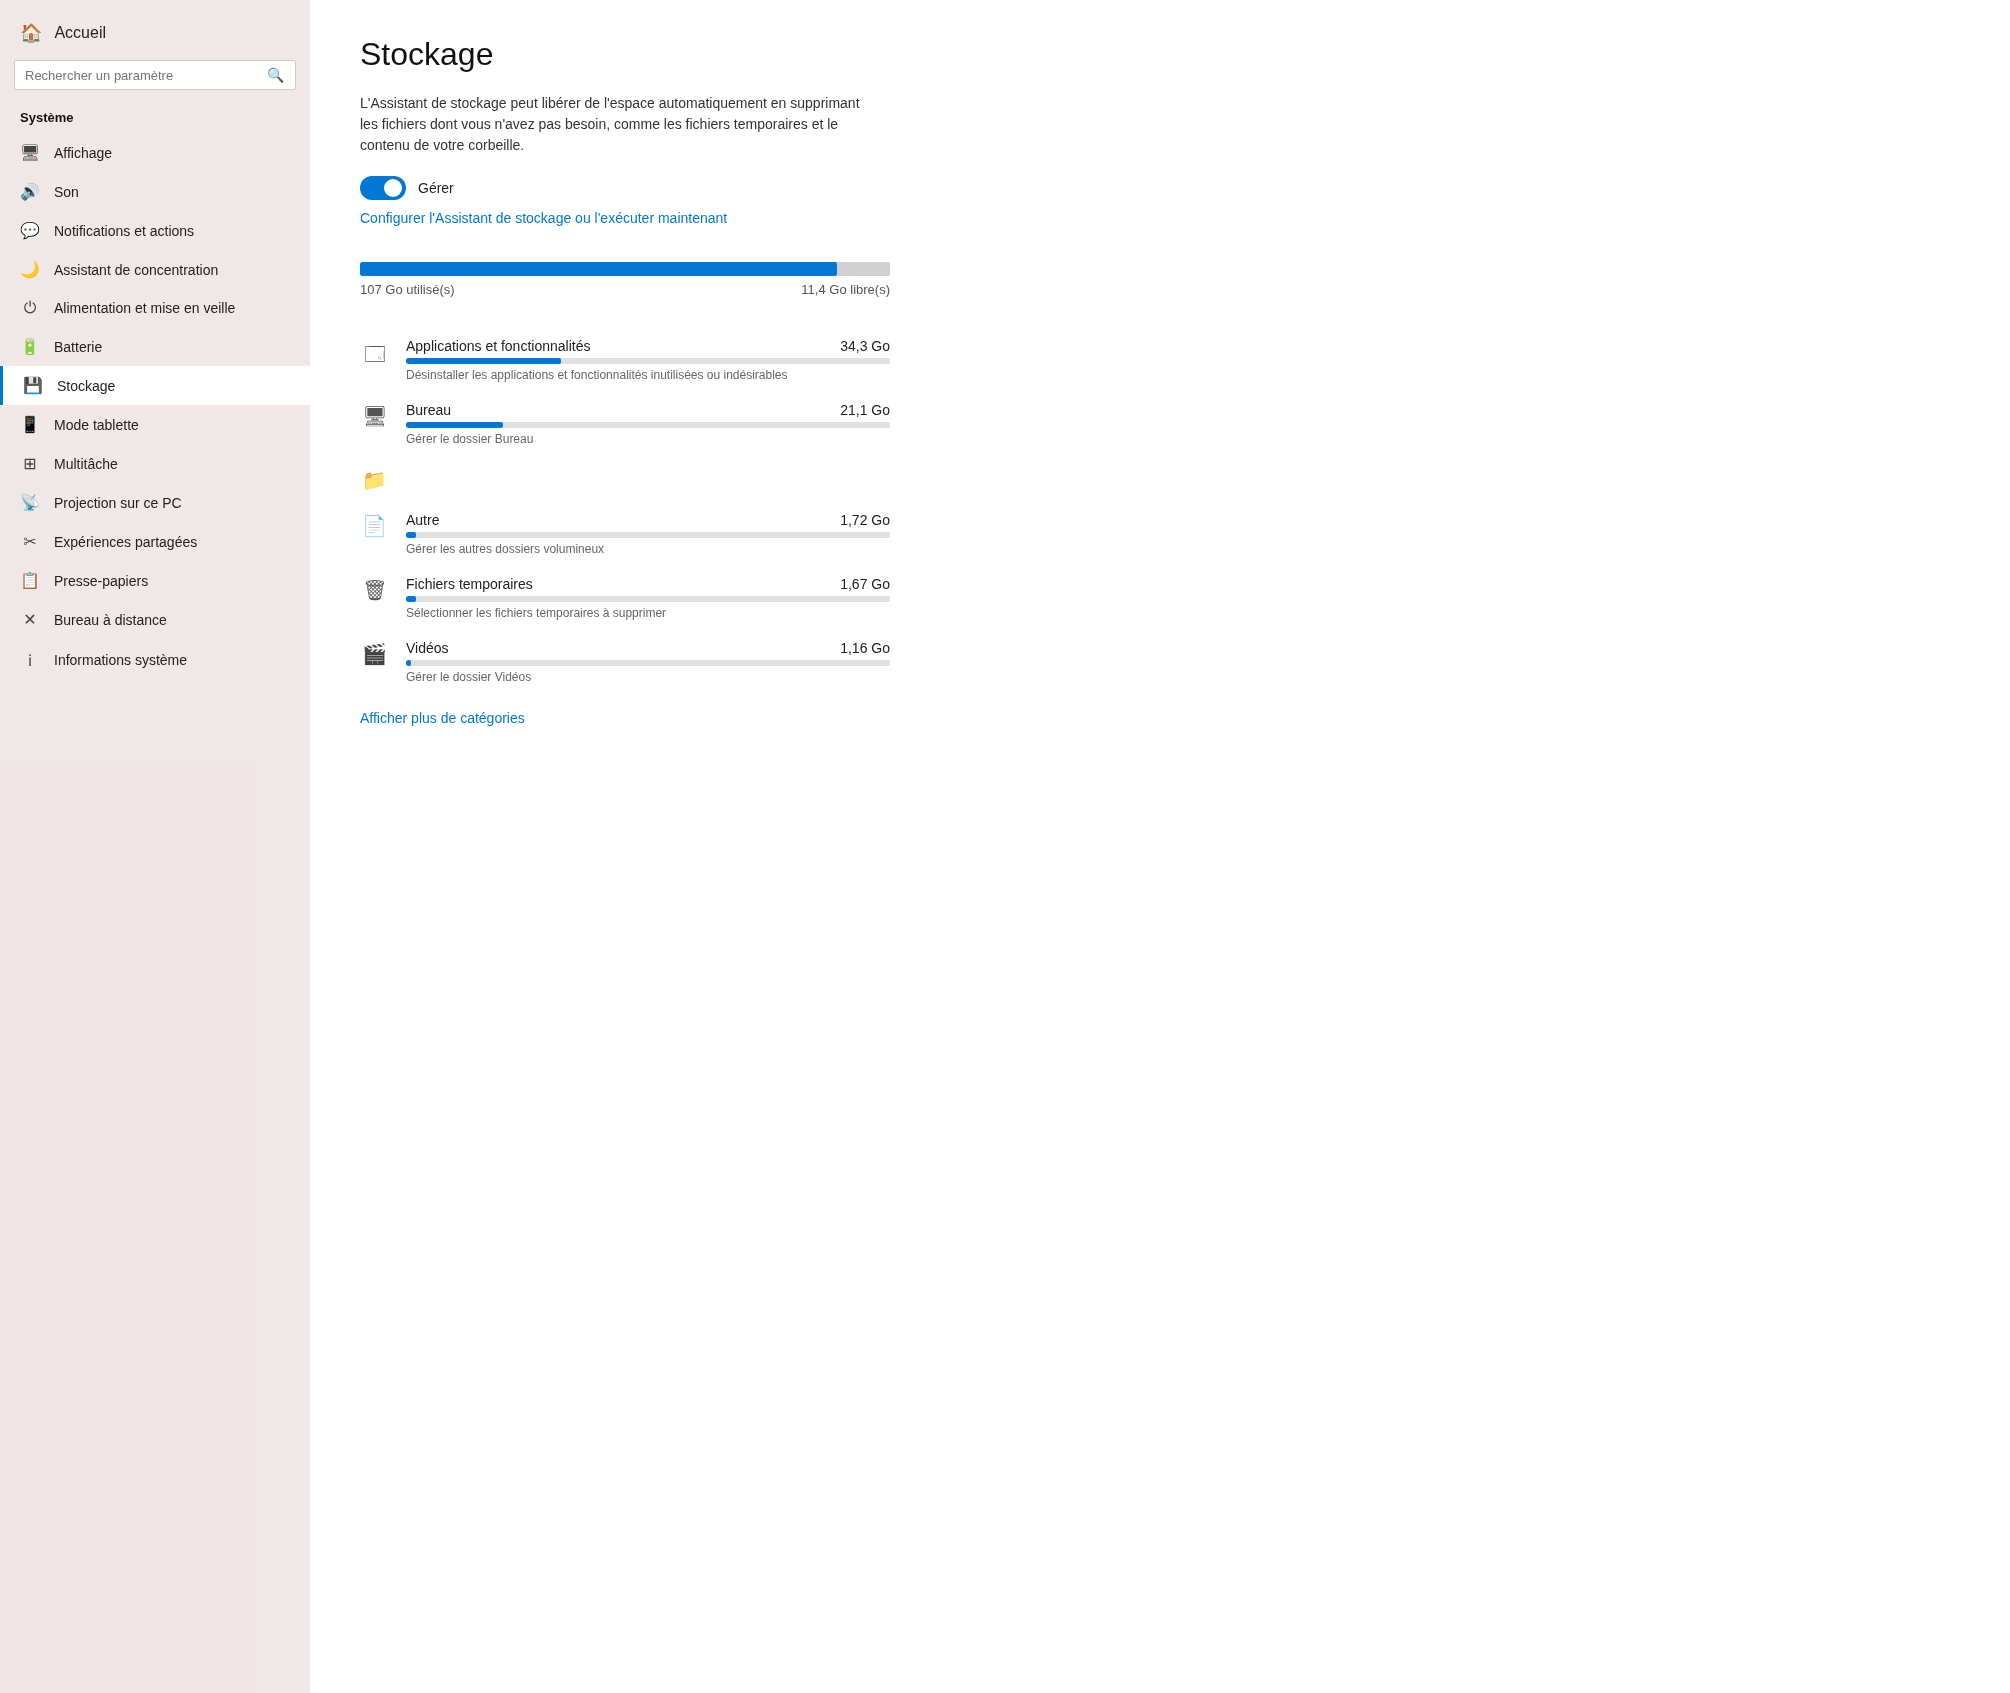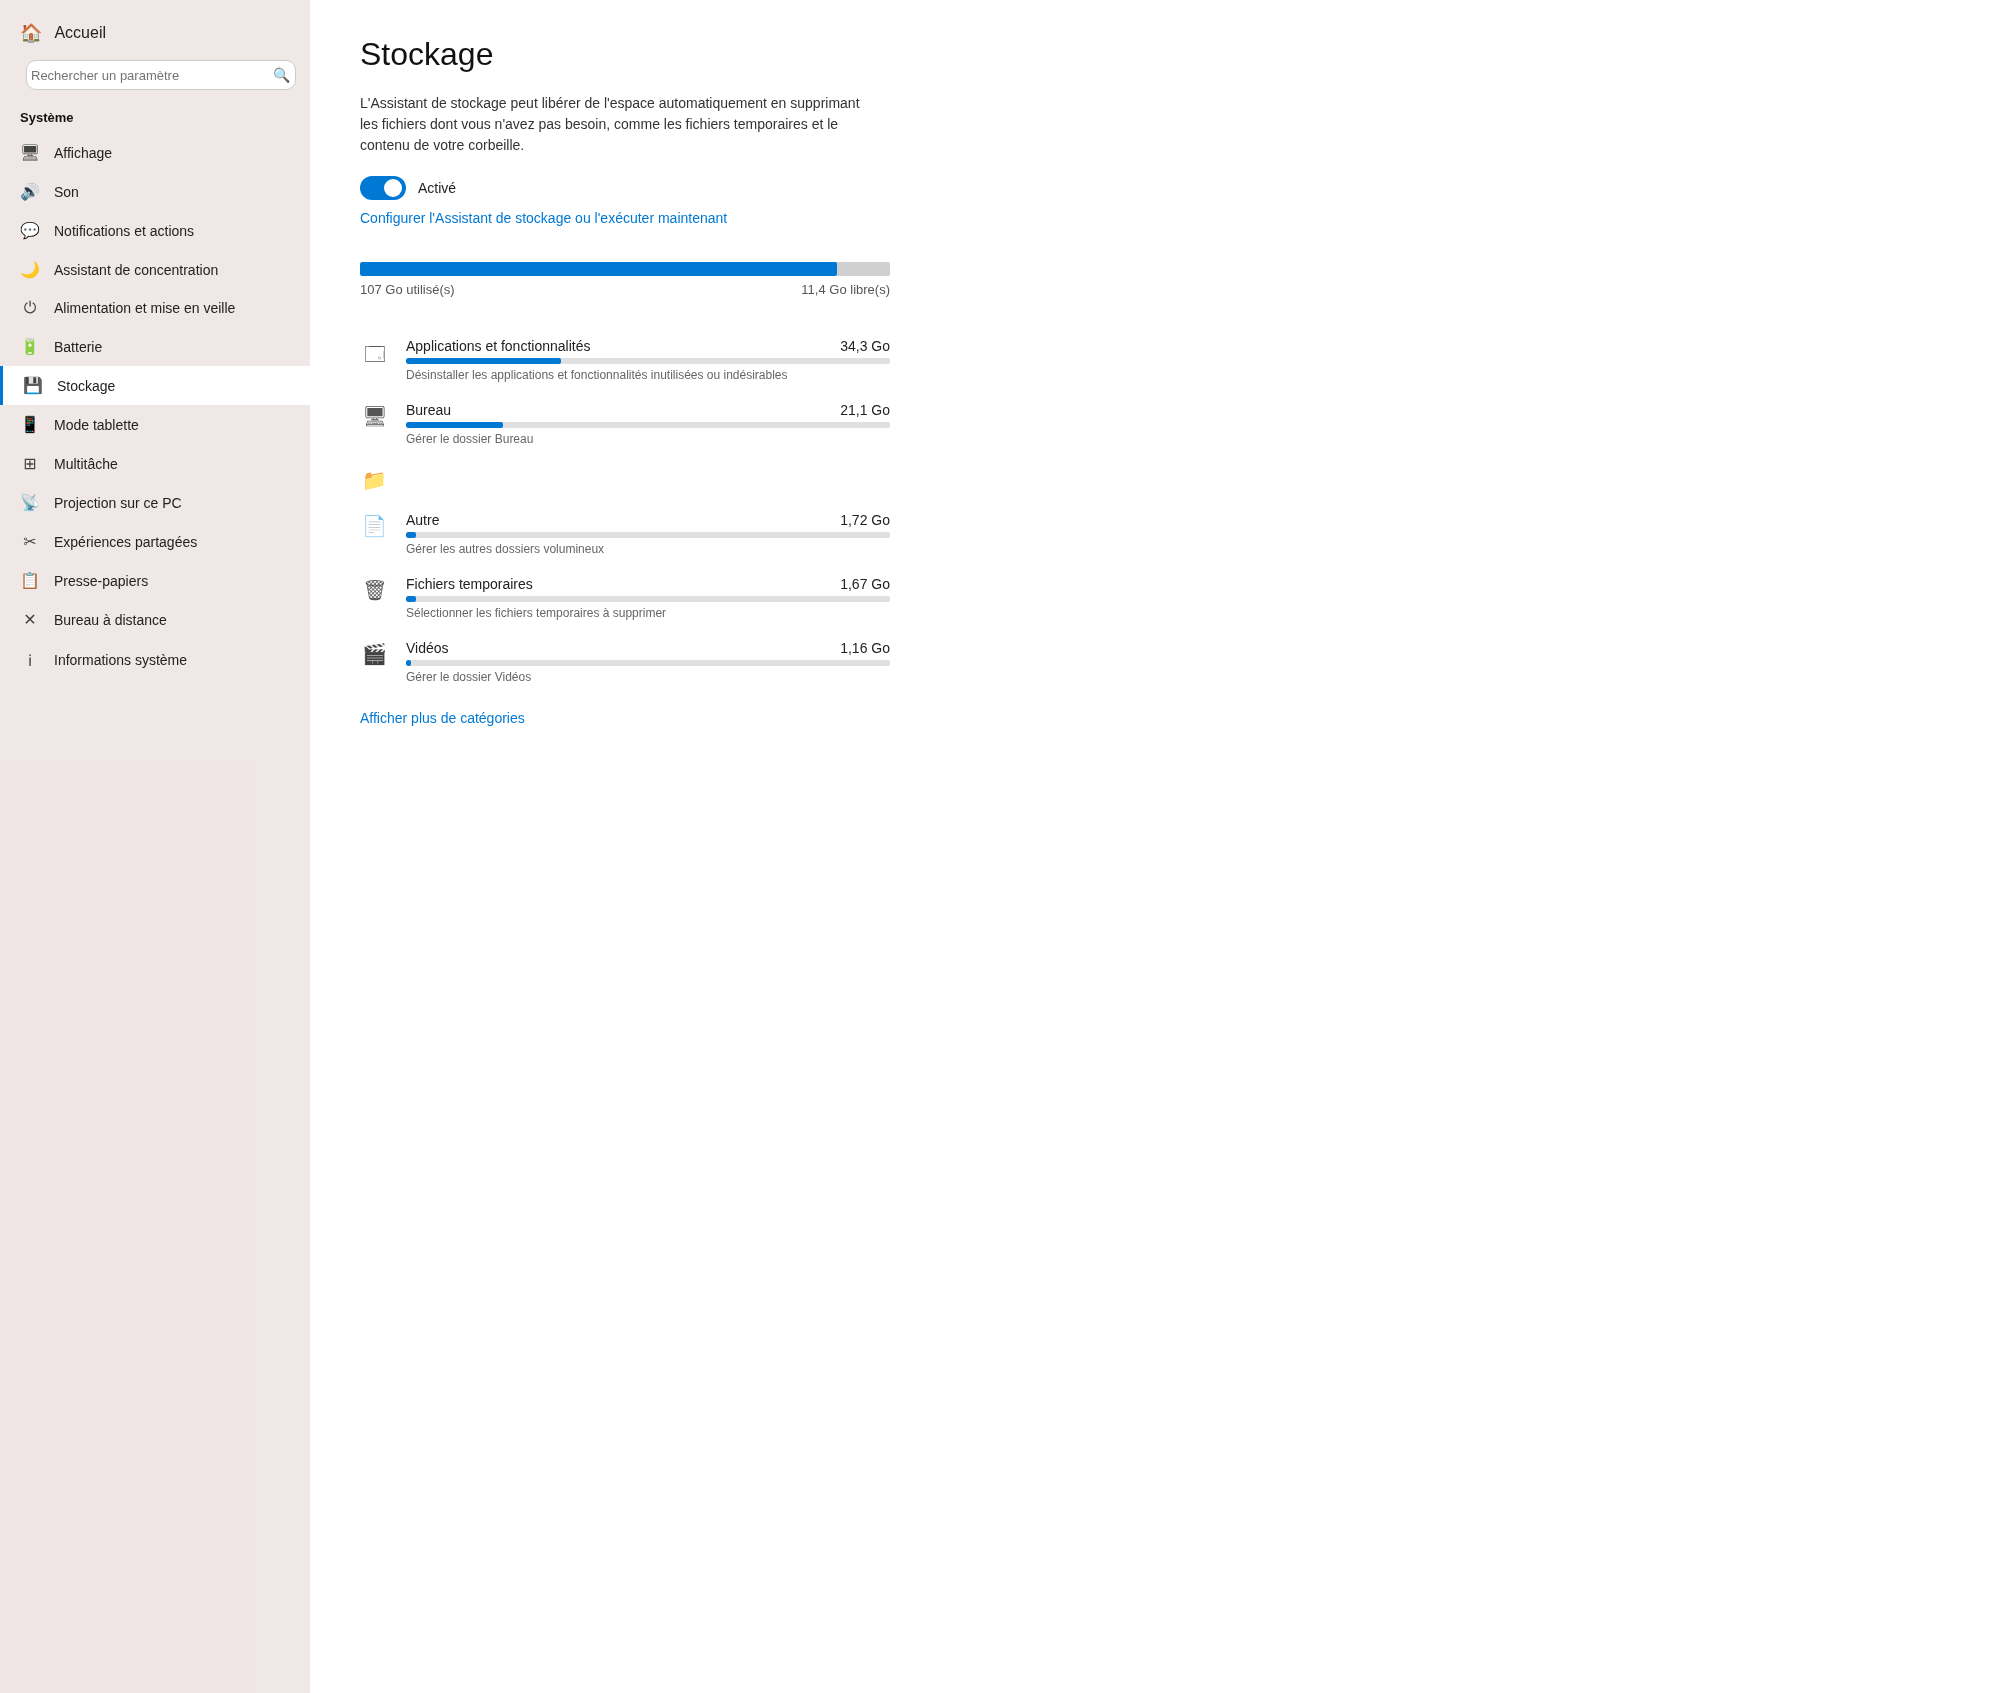--- a/index.html
+++ b/index.html
@@ -28,27 +28,27 @@
       align-items: center;
       gap: 12px;
       padding: 22px 20px 16px 20px;
       font-size: 16px;
       cursor: pointer;
     }
 
     .sidebar-home .icon { font-size: 18px; }
 
     .sidebar-search {
-      margin: 0 14px 16px 26px;
+      margin: 0 14px 16px 14px;
       display: flex;
       align-items: center;
       background: white;
       border: 1px solid #ccc;
-      border-radius: 10px;
-      padding: 6px 4px;
+      border-radius: 2px;
+      padding: 6px 10px;
       gap: 8px;
     }
 
     .sidebar-search input {
       border: none;
       outline: none;
       flex: 1;
       font-size: 13px;
       color: #666;
       background: transparent;
@@ -336,21 +336,21 @@
     </div>
 </div>
 
 <div class="main">
   <h1 class="page-title">Stockage</h1>
 
   <p class="description">L'Assistant de stockage peut libérer de l'espace automatiquement en supprimant les fichiers dont vous n'avez pas besoin, comme les fichiers temporaires et le contenu de votre corbeille.</p>
 
   <div class="toggle-row">
     <div class="toggle"></div>
-    <span class="toggle-label">Activé</span>
+    <span class="toggle-label">Gérer</span>
   </div>
 
   <a class="configure-link">Configurer l'Assistant de stockage ou l'exécuter maintenant</a>
 
 
   <div class="disk-bar-container">
     <div class="disk-bar-fill" id="disk-bar-fill" style="width: 90%;"></div>
   </div>
 
   <div class="disk-stats">

